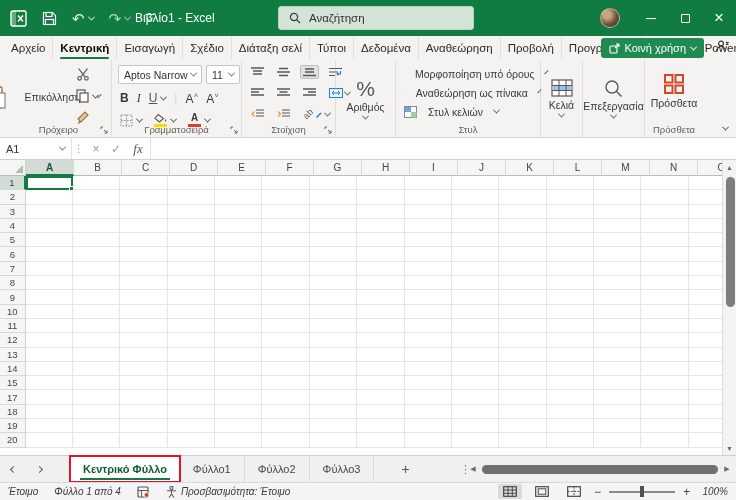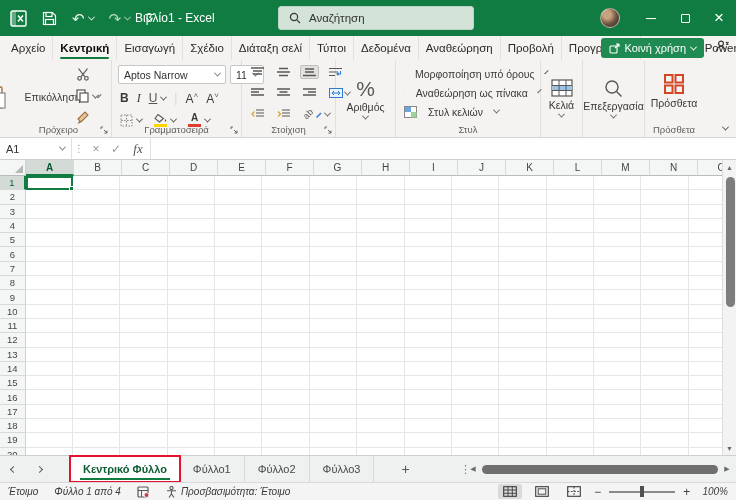--- a/index.html
+++ b/index.html
@@ -291,21 +291,21 @@
         <svg width="8" height="8" viewBox="0 0 8 8">
             <path d="M1 3 V1 h2 M4 4 L7 7 M7 4.5 V7 H4.5" fill="none" stroke="#666" stroke-width="1"></path>
           </svg>
       </span>
     </div>
   </div>
 
   <div class="rgroup" style="left:112px; width:130px">
     <div class="gcontent">
       <div class="fnt-row1">
-        <div class="combo" style="width:108px">
+        <div class="combo" style="width:84px">
           <span>Aptos Narrow</span>
             <span class="chv" style="color:#777"></span>
         </div>
         <div class="combo" style="width:34px">
           <span>11</span>
             <span class="chv" style="color:#777"></span>
         </div>
       </div>
       <div class="fnt-row2">
         <span class="bld">B</span>
@@ -804,38 +804,20 @@
         <div class="cell"></div>
         <div class="cell"></div>
         <div class="cell"></div>
         <div class="cell"></div>
         <div class="cell"></div>
         <div class="cell"></div>
         <div class="cell"></div>
       </div>
       <div class="grow">
         <div class="rowh">15</div>
-        <div class="cell"></div>
-        <div class="cell"></div>
-        <div class="cell"></div>
-        <div class="cell"></div>
-        <div class="cell"></div>
-        <div class="cell"></div>
-        <div class="cell"></div>
-        <div class="cell"></div>
-        <div class="cell"></div>
-        <div class="cell"></div>
-        <div class="cell"></div>
-        <div class="cell"></div>
-        <div class="cell"></div>
-        <div class="cell"></div>
-        <div class="cell"></div>
-      </div>
-      <div class="grow">
-        <div class="rowh">16</div>
         <div class="cell"></div>
         <div class="cell"></div>
         <div class="cell"></div>
         <div class="cell"></div>
         <div class="cell"></div>
         <div class="cell"></div>
         <div class="cell"></div>
         <div class="cell"></div>
         <div class="cell"></div>
         <div class="cell"></div>

